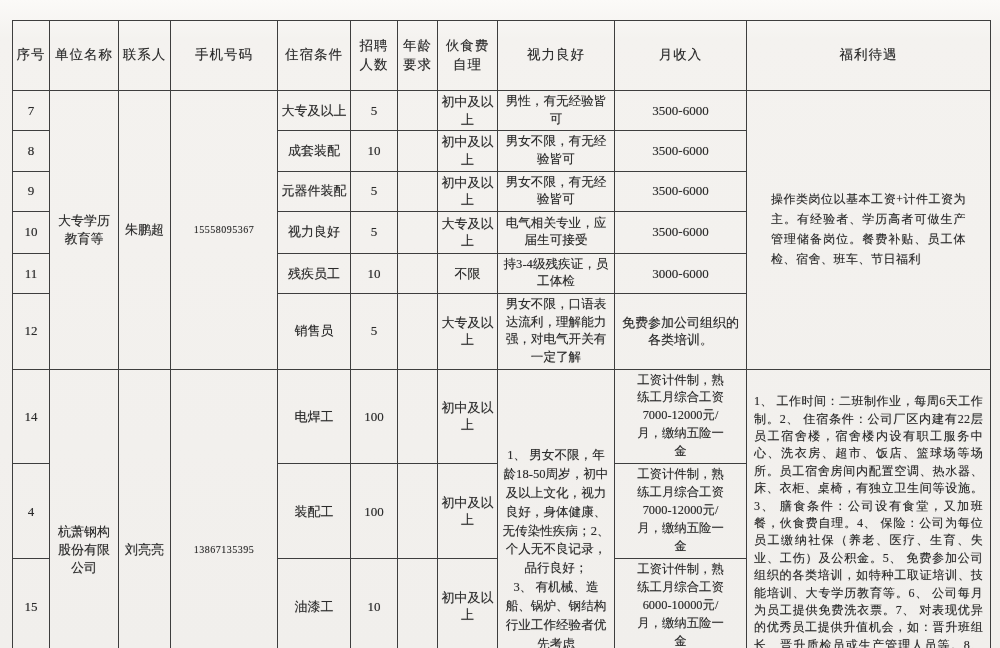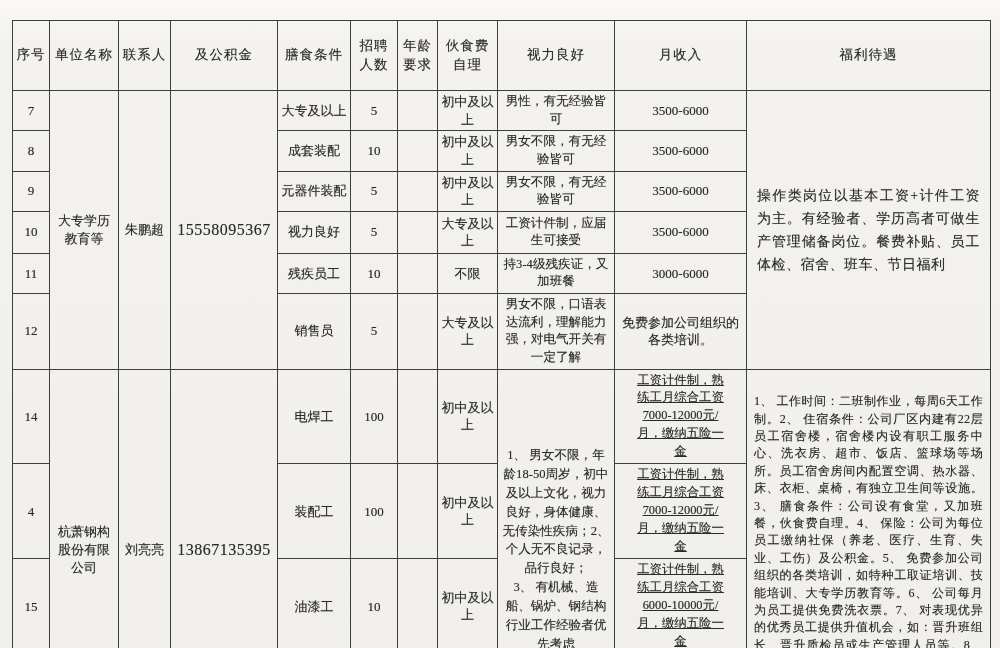--- a/index.html
+++ b/index.html
@@ -28,25 +28,25 @@
     line-height:1.35;
     padding:2px 3px;
     overflow:hidden;
     text-shadow:0 0 0.7px rgba(50,50,50,0.45);
   }
   .job-table th {
     font-size:13.5px;
     font-weight:normal;
     letter-spacing:1px;
   }
-  td.phone { font-size:16px; letter-spacing:0.5px; }
-  td.income-long { font-size:12.4px; line-height:1.45; padding:2px 16px;text-decoration:underline; }
+  td.phone { font-size:10px; letter-spacing:0.5px; }
+  td.income-long { font-size:12.4px; line-height:1.45; padding:2px 16px; }
   td.req { font-size:12.6px; line-height:1.4; padding:2px 3px;margin-top:42px; }
   td.req-merged { font-size:12.6px; line-height:1.5; white-space:pre-line; padding:2px 4px; }
-  td.benefits1 { font-size:14px; line-height:1.65; text-align:justify; text-align-last:left; padding:4px 10px; letter-spacing:0.5px; }
+  td.benefits1 { font-size:12px; line-height:1.65; text-align:justify; text-align-last:left; padding:4px 24px; letter-spacing:0.5px; }
   td.benefits2 { font-size:12.1px; line-height:1.44; text-align:justify; text-align-last:center; padding:3px 7px; letter-spacing:0.2px; }
   td.company-cell { font-size:13px; line-height:1.4; }
 </style>
 </head>
 <body>
 
 <div class="scan-page">
   <table class="job-table">
     <colgroup>
       <col style="width:37px">
@@ -59,22 +59,22 @@
         <col style="width:60px">
       <col style="width:117px">
         <col style="width:132px">
         <col style="width:244px">
     </colgroup>
     <thead>
       <tr style="height:70px">
         <th>序号</th>
         <th>单位名称</th>
         <th>联系人</th>
-        <th>及公积金</th>
-        <th>膳食条件</th>
+        <th>手机号码</th>
+        <th>住宿条件</th>
         <th>招聘人数</th>
         <th>年龄要求</th>
         <th>伙食费自理</th>
         <th>视力良好</th>
         <th>月收入</th>
         <th>福利待遇</th>
       </tr>
     </thead>
     <tbody>
 
@@ -108,30 +108,30 @@
         <td>初中及以上</td>
         <td class="req">男女不限，有无经验皆可</td>
         <td>3500-6000</td>
       </tr>
       <tr style="height:42px">
         <td>10</td>
         <td>视力良好</td>
         <td>5</td>
         <td></td>
         <td>大专及以上</td>
-        <td class="req">工资计件制，应届生可接受</td>
+        <td class="req">电气相关专业，应届生可接受</td>
         <td>3500-6000</td>
       </tr>
       <tr style="height:37px">
         <td>11</td>
         <td>残疾员工</td>
         <td>10</td>
         <td></td>
         <td>不限</td>
-        <td class="req">持3-4级残疾证，又加班餐</td>
+        <td class="req">持3-4级残疾证，员工体检</td>
         <td>3000-6000</td>
       </tr>
       <tr style="height:68px">
         <td>12</td>
         <td>销售员</td>
         <td>5</td>
         <td></td>
         <td>大专及以上</td>
         <td class="req">男女不限，口语表达流利，理解能力强，对电气开关有一定了解</td>
         <td>免费参加公司组织的各类培训。</td>

